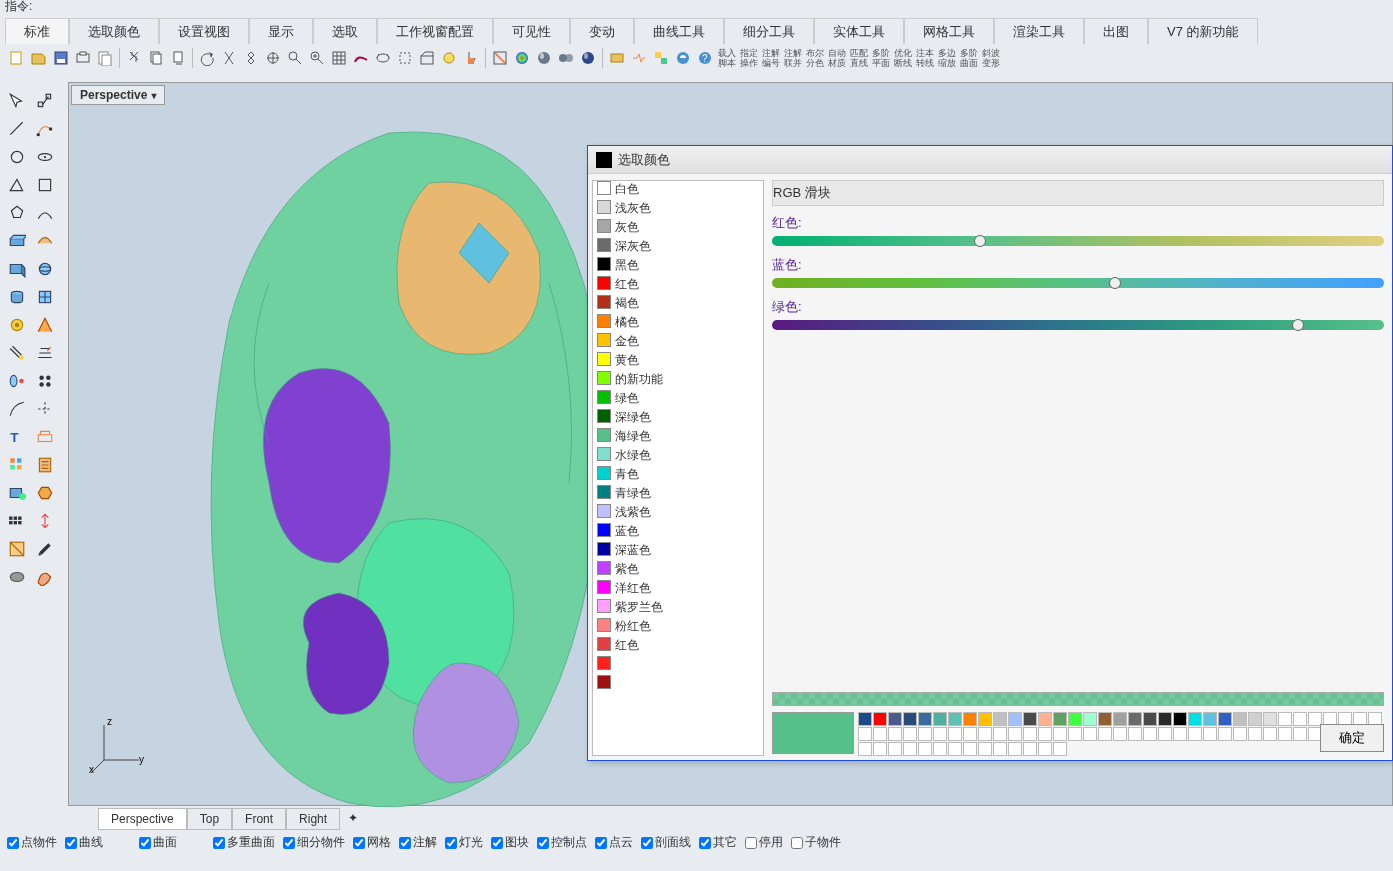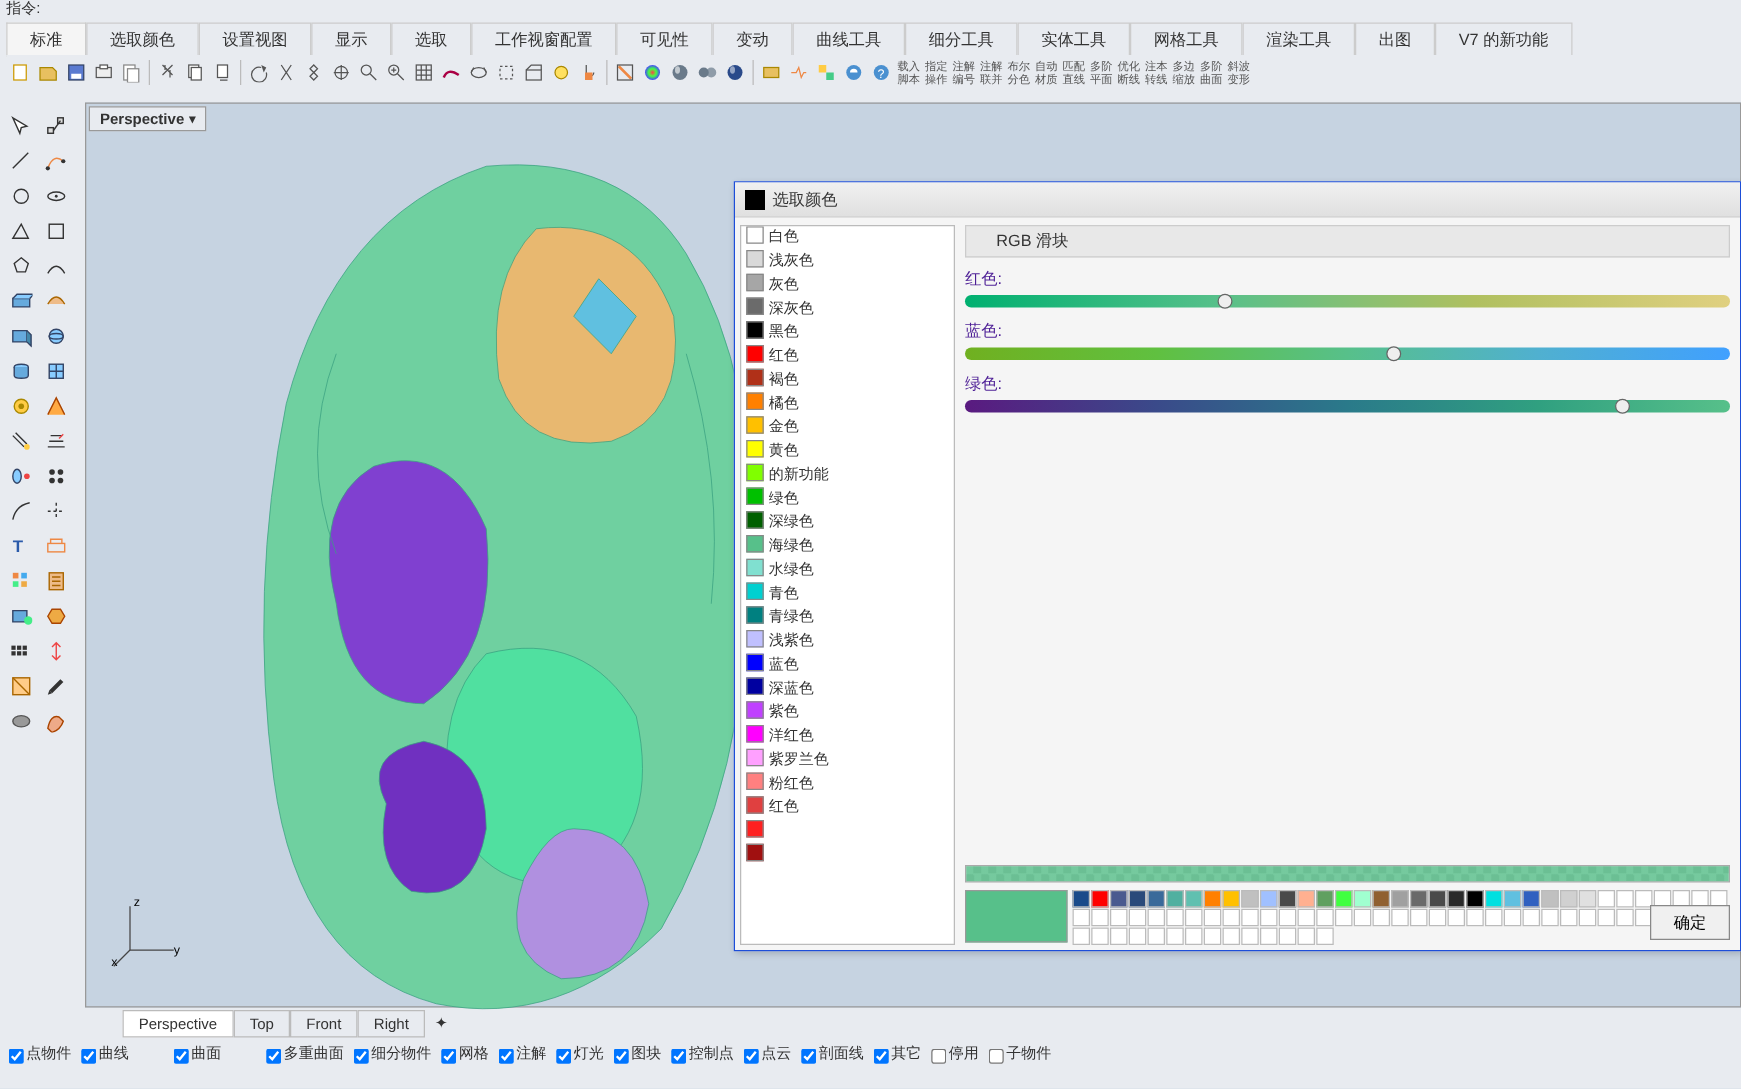--- a/index.html
+++ b/index.html
@@ -24,33 +24,33 @@
 .viewport-title::after { content: "▾"; font-size: 10px; }
 
 .axis-gizmo { position: absolute; left: 20px; bottom: 30px; width: 60px; height: 60px; }
 
 .viewport-tabs { position: absolute; bottom: 41px; left: 98px; display: flex; gap: 0; }
 .vtab { padding: 3px 12px; background: #e8ebf0; border: 1px solid #bbb; font-size: 12px; cursor: pointer; }
 .vtab.active { background: #fff; }
 .vtab-add { padding: 3px 8px; cursor: pointer; }
 
 .status-bar { position: absolute; bottom: 18px; left: 5px; right: 5px; display: flex; gap: 8px; align-items: center; font-size: 12px; background: #e8ebf0; padding: 2px; }
-.sb-check { display: flex; align-items: flex-end; gap: 2px; cursor: pointer; }
+.sb-check { display: flex; align-items: center; gap: 2px; cursor: pointer; }
 .sb-check input { width: 12px; height: 12px; }
 
 
 .color-dialog { position: absolute; top: 145px; left: 587px; right: 0; bottom: 110px; background: #f5f5f5; border: 1px solid #1d4ed8; box-shadow: 2px 2px 6px rgba(0,0,0,0.2); }
 .cd-titlebar { height: 28px; background: linear-gradient(#f0f0f0,#e0e0e0); display: flex; align-items: center; padding: 0 8px; border-bottom: 1px solid #ccc; font-size: 13px; }
 .cd-titlebar .cd-icon { width: 16px; height: 16px; background: #000; margin-right: 6px; display: inline-block; }
 .cd-body { position: absolute; top: 30px; left: 0; right: 0; bottom: 0; display: flex; }
 .color-list { width: 172px; border: 1px solid #bbb; background: #fff; margin: 4px; overflow-y: auto; overflow-x: hidden; }
 .color-item { display: flex; align-items: flex-start; height: 19px; padding: 0 4px; font-size: 12px; cursor: pointer; }
 .swatch { width: 14px; height: 14px; border: 1px solid #888; margin-right: 4px; flex-shrink: 0; }
 .right-panel { flex: 1; display: flex; flex-direction: column; padding: 4px 8px 4px 4px; }
-.rgb-header { background: #e8e8e8; border: 1px solid #ccc; padding: 3px 24px; font-size: 13px; margin-bottom: 8px; }
+.rgb-header { background: #e8e8e8; border: 1px solid #ccc; padding: 3px 0; font-size: 13px; margin-bottom: 8px; }
 .slider-row { margin-bottom: 10px; }
 .slider-row label { display: block; font-size: 13px; margin-bottom: 4px; color: #4c1d95; }
 .slider-track { height: 10px; border-radius: 5px; position: relative; }
 .slider-handle { position: absolute; width: 12px; height: 12px; border-radius: 50%; background: #eee; border: 1px solid #666; top: -1px; transform: translateX(-50%); cursor: pointer; }
 .hue-strip { height: 14px; margin-top: auto; background: repeating-conic-gradient(#bbb 0 25%, #eee 0 50%) 0 0/12px 12px; border: 1px solid #aaa; position: relative; }
 .hue-over { position: absolute; inset: 0; background: linear-gradient(90deg, rgba(87,192,138,0.8), rgba(87,192,138,0.8)); }
 .preview-row { display: flex; gap: 4px; margin-top: 6px; }
 .preview-big { width: 82px; height: 42px; border: 1px solid #999; }
 .palette-grid { flex: 1; display: flex; flex-wrap: wrap; gap: 1px; align-content: flex-start; }
 .pal { width: 14px; height: 14px; border: 1px solid #bbb; background: #fff; cursor: pointer; }

